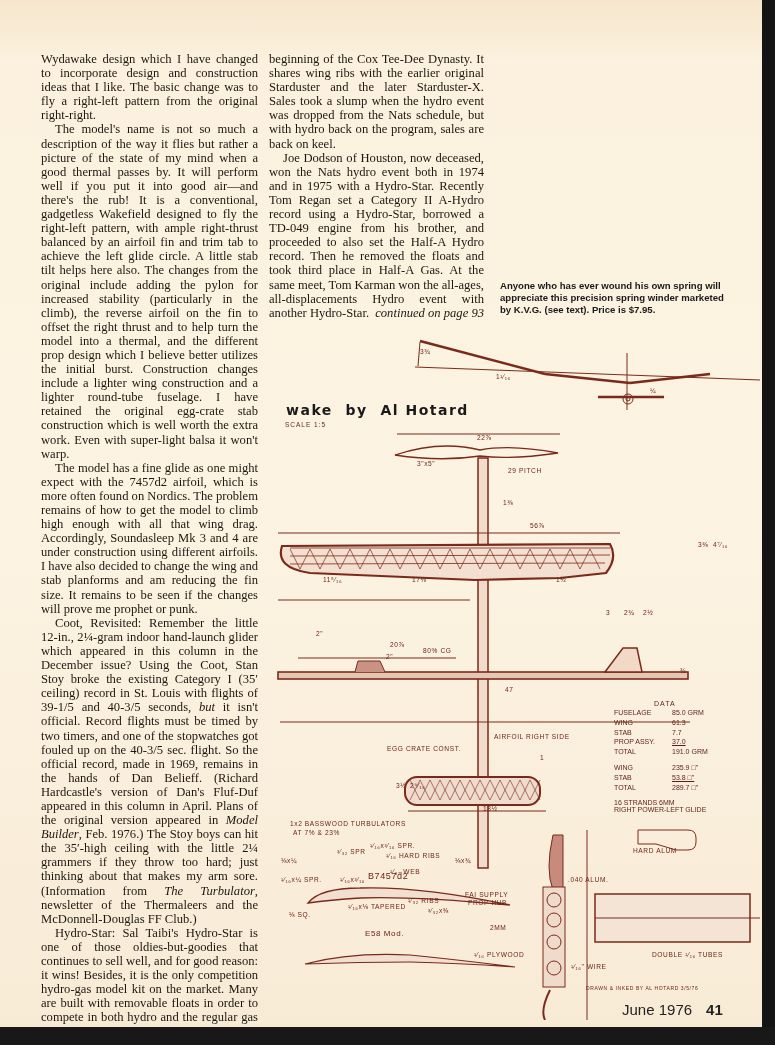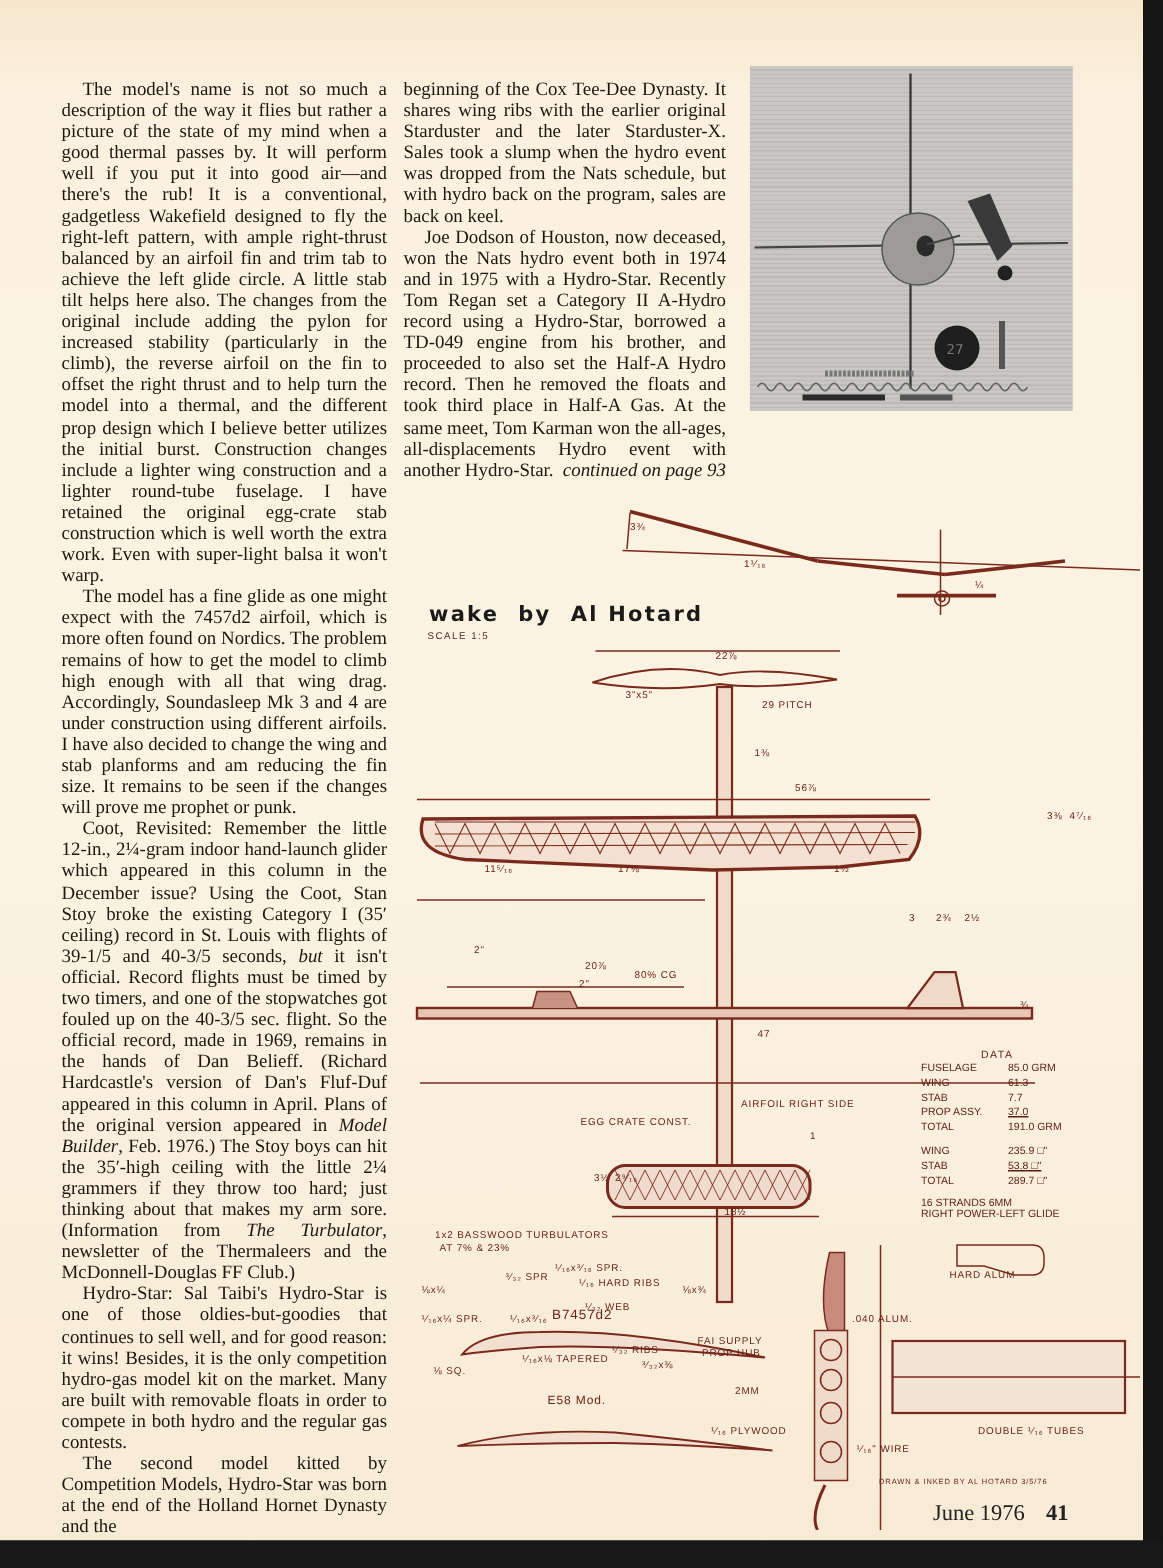--- a/index.html
+++ b/index.html
@@ -26,62 +26,46 @@
   .plan-sub { position:absolute; left:286px; top:402px; font-family:"DejaVu Sans", sans-serif;
               font-weight:bold; font-size:14px; letter-spacing:1.5px; color:#1a1a1a; }
   .plan-scale { position:absolute; left:285px; top:421px; font-family:"Liberation Sans", sans-serif; font-size:6.5px; color:#5a2a20; letter-spacing:1px; }
   .drawing { position:absolute; left:260px; top:330px; }
   .ann { position:absolute; font-family:"Liberation Sans", sans-serif; font-size:6.6px; color:#6b2418; letter-spacing:0.6px; white-space:nowrap; }
   .datatab { position:absolute; left:614px; top:700px; font-family:"Liberation Sans", sans-serif; font-size:7px; color:#5c1e14; }
   .datatab .h { padding-left:40px; letter-spacing:1px; margin-bottom:2px; }
   .datatab .r { display:flex; height:9.8px; }
   .datatab .r span:first-child { width:58px; }
   .datatab .gap { height:6px; }
-  .footer { position:absolute; left:622px; top:1001px; font-family:Liberation Serif, serif; font-size:15px; color:#222; }
+  .footer { position:absolute; left:622px; top:1001px; font-family:Liberation Sans, sans-serif; font-size:15px; color:#222; }
   .footer .pg { font-weight:bold; margin-left:14px; }
   .edge-r { position:absolute; left:762px; top:0; width:13px; height:1045px; background:#141414; }
   .edge-b { position:absolute; left:0; top:1027px; width:775px; height:18px; background:#181818; }
 </style>
 </head>
 <body>
 
 <div class="page">
 
   <div class="col" id="col1">
+    <p class="noindent">Wydawake design which I have changed to incorporate design and construction ideas that I like. The basic change was to fly a right-left pattern from the original right-right.</p>
     <p>The model's name is not so much a description of the way it flies but rather a picture of the state of my mind when a good thermal passes by. It will perform well if you put it into good air—and there's the rub! It is a conventional, gadgetless Wakefield designed to fly the right-left pattern, with ample right-thrust balanced by an airfoil fin and trim tab to achieve the left glide circle. A little stab tilt helps here also. The changes from the original include adding the pylon for increased stability (particularly in the climb), the reverse airfoil on the fin to offset the right thrust and to help turn the model into a thermal, and the different prop design which I believe better utilizes the initial burst. Construction changes include a lighter wing construction and a lighter round-tube fuselage. I have retained the original egg-crate stab construction which is well worth the extra work. Even with super-light balsa it won't warp.</p>
     <p>The model has a fine glide as one might expect with the 7457d2 airfoil, which is more often found on Nordics. The problem remains of how to get the model to climb high enough with all that wing drag. Accordingly, Soundasleep Mk 3 and 4 are under construction using different airfoils. I have also decided to change the wing and stab planforms and am reducing the fin size. It remains to be seen if the changes will prove me prophet or punk.</p>
     <p><b>Coot, Revisited:</b><span> Remember the little 12-in., 2¼-gram indoor hand-launch glider which appeared in this column in the December issue? Using the Coot, Stan Stoy broke the existing Category I (35′ ceiling) record in St. Louis with flights of 39-1/5 and 40-3/5 seconds, </span><i>but</i><span> it isn't official. Record flights must be timed by two timers, and one of the stopwatches got fouled up on the 40-3/5 sec. flight. So the official record, made in 1969, remains in the hands of Dan Belieff. (Richard Hardcastle's version of Dan's Fluf-Duf appeared in this column in April. Plans of the original version appeared in </span><i>Model Builder</i><span>, Feb. 1976.) The Stoy boys can hit the 35′-high ceiling with the little 2¼ grammers if they throw too hard; just thinking about that makes my arm sore. (Information from </span><i>The Turbulator</i><span>, newsletter of the Thermaleers and the McDonnell-Douglas FF Club.)</span></p>
     <p><b>Hydro-Star:</b><span> Sal Taibi's Hydro-Star is one of those oldies-but-goodies that continues to sell well, and for good reason: it wins! Besides, it is the only competition hydro-gas model kit on the market. Many are built with removable floats in order to compete in both hydro and the regular gas contests.</span></p>
     <p>The second model kitted by Competition Models, Hydro-Star was born at the end of the Holland Hornet Dynasty and the</p>
   </div>
 
   <div class="col" id="col2">
     <p class="noindent">beginning of the Cox Tee-Dee Dynasty. It shares wing ribs with the earlier original Starduster and the later Starduster-X. Sales took a slump when the hydro event was dropped from the Nats schedule, but with hydro back on the program, sales are back on keel.</p>
     <p>Joe Dodson of Houston, now deceased, won the Nats hydro event both in 1974 and in 1975 with a Hydro-Star. Recently Tom Regan set a Category II A-Hydro record using a Hydro-Star, borrowed a TD-049 engine from his brother, and proceeded to also set the Half-A Hydro record. Then he removed the floats and took third place in Half-A Gas. At the same meet, Tom Karman won the all-ages, all-displacements Hydro event with another Hydro-Star.</p>
     <span class="cont">continued on page 93</span>
   </div>
 
-  <div class="photo">
-    <svg width="215" height="230" viewBox="0 0 215 230">
-      <line x1="107" y1="5" x2="107" y2="215" stroke="#333" stroke-width="1.5"></line>
-      <line x1="3" y1="121" x2="212" y2="118" stroke="#444" stroke-width="1.5"></line>
-      <ellipse cx="112" cy="122" rx="24" ry="24" fill="#9d9b97" stroke="#555"></ellipse>
-      <ellipse cx="117" cy="120" rx="6" ry="7" fill="#2a2a2a"></ellipse>
-      <line x1="118" y1="119" x2="140" y2="113" stroke="#444" stroke-width="1.5"></line>
-      <polygon points="145,90 160,85 175,120 165,130" fill="#3a3a3a"></polygon>
-      <circle cx="170" cy="138" r="5" fill="#222"></circle>
-      <circle cx="138" cy="188" r="15" fill="#1f1f1f"></circle>
-      <text x="131" y="192" font-size="9" fill="#777" font-family="DejaVu Sans">27</text>
-      <rect x="166" y="170" width="4" height="32" fill="#555"></rect>
-      <path d="M5 214 q3 -5 6 0 q3 5 6 0 q3 -5 6 0 q3 5 6 0 q3 -5 6 0 q3 5 6 0 q3 -5 6 0 q3 5 6 0 q3 -5 6 0 q3 5 6 0 q3 -5 6 0 q3 5 6 0 q3 -5 6 0 q3 5 6 0 q3 -5 6 0 q3 5 6 0 q3 -5 6 0 q3 5 6 0 q3 -5 6 0 q3 5 6 0 q3 -5 6 0 q3 5 6 0 q3 -5 6 0 q3 5 6 0 q3 -5 6 0 q3 5 6 0 q3 -5 6 0 q3 5 6 0 q3 -5 6 0 q3 5 6 0" stroke="#666" fill="none"></path>
-      <rect x="35" y="219" width="55" height="4" fill="#2a2a2a"></rect>
-      <rect x="100" y="219" width="35" height="4" fill="#555"></rect>
-      <path d="M50 205 h60" stroke="#777" stroke-width="4" stroke-dasharray="2 1"></path>
-    </svg>
-  </div>
+  <div class="caption">Anyone who has ever wound his own spring will appreciate this precision spring winder marketed by K.V.G. (see text). Price is $7.95.</div>
 
   <div class="plan-sub" style="white-space:pre">wake  by  Al Hotard</div>
   <div class="plan-scale">SCALE  1:5</div>
 
   <svg class="drawing" width="502" height="690" viewBox="0 0 502 690">
     <g stroke="#7a2a1c" fill="none" stroke-width="1">
 
       <line x1="160" y1="11" x2="285" y2="44" stroke-width="2.5"></line>
       <line x1="285" y1="44" x2="370" y2="53" stroke-width="2.5"></line>
       <line x1="370" y1="53" x2="450" y2="44" stroke-width="2.5"></line>

